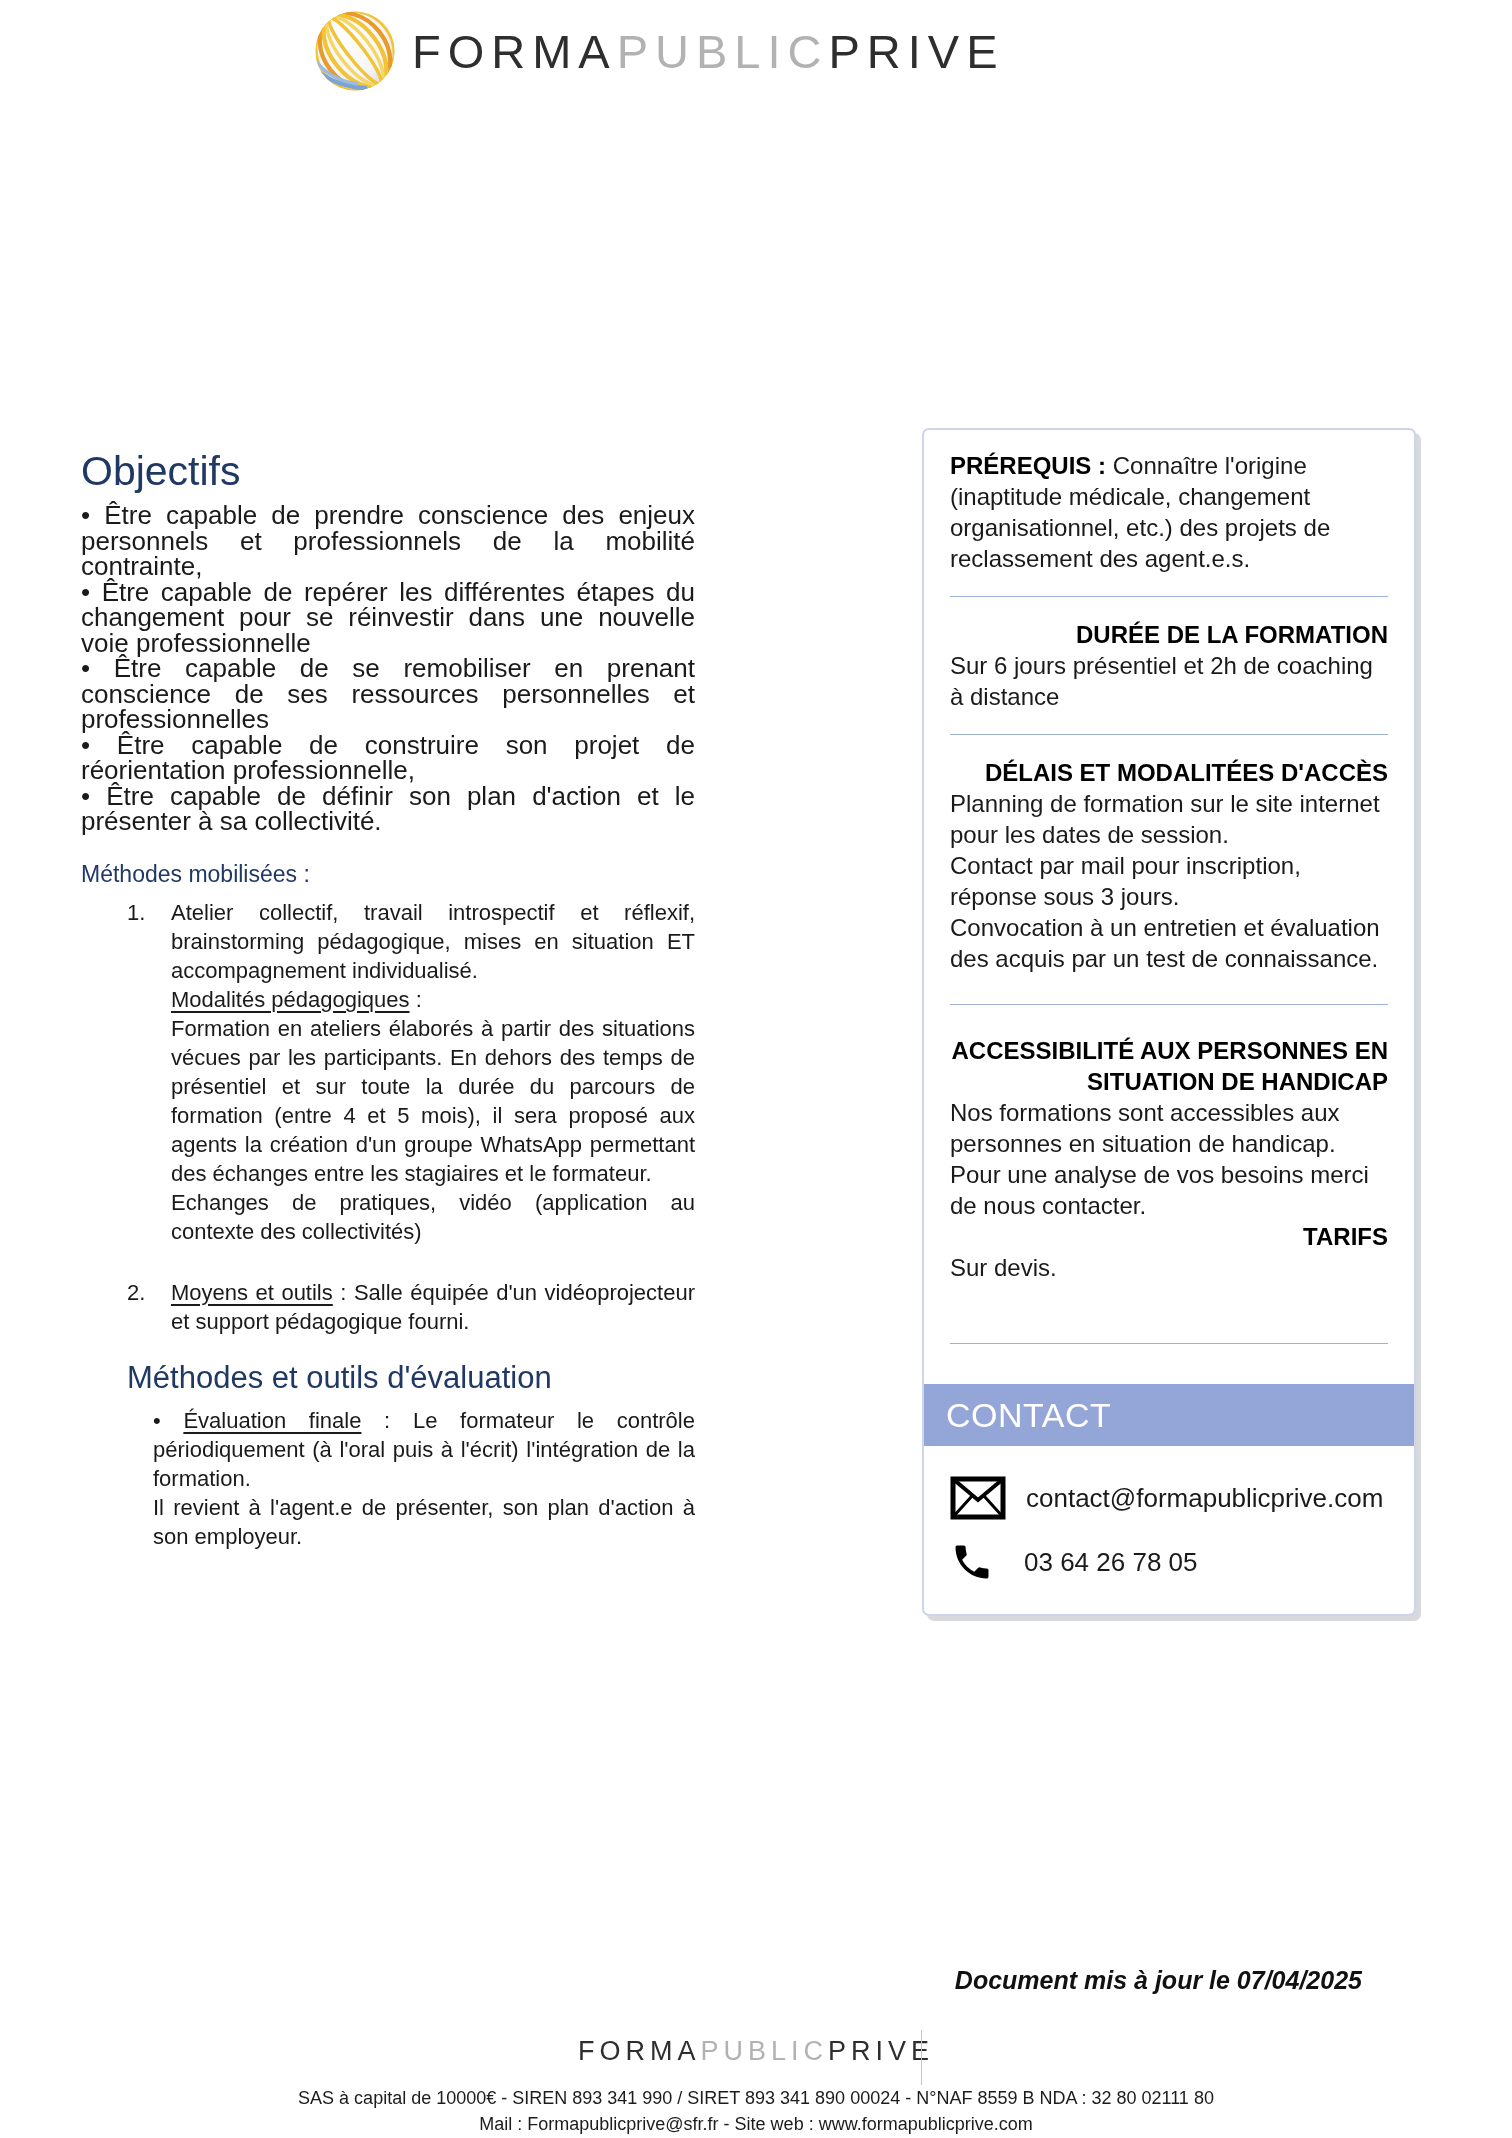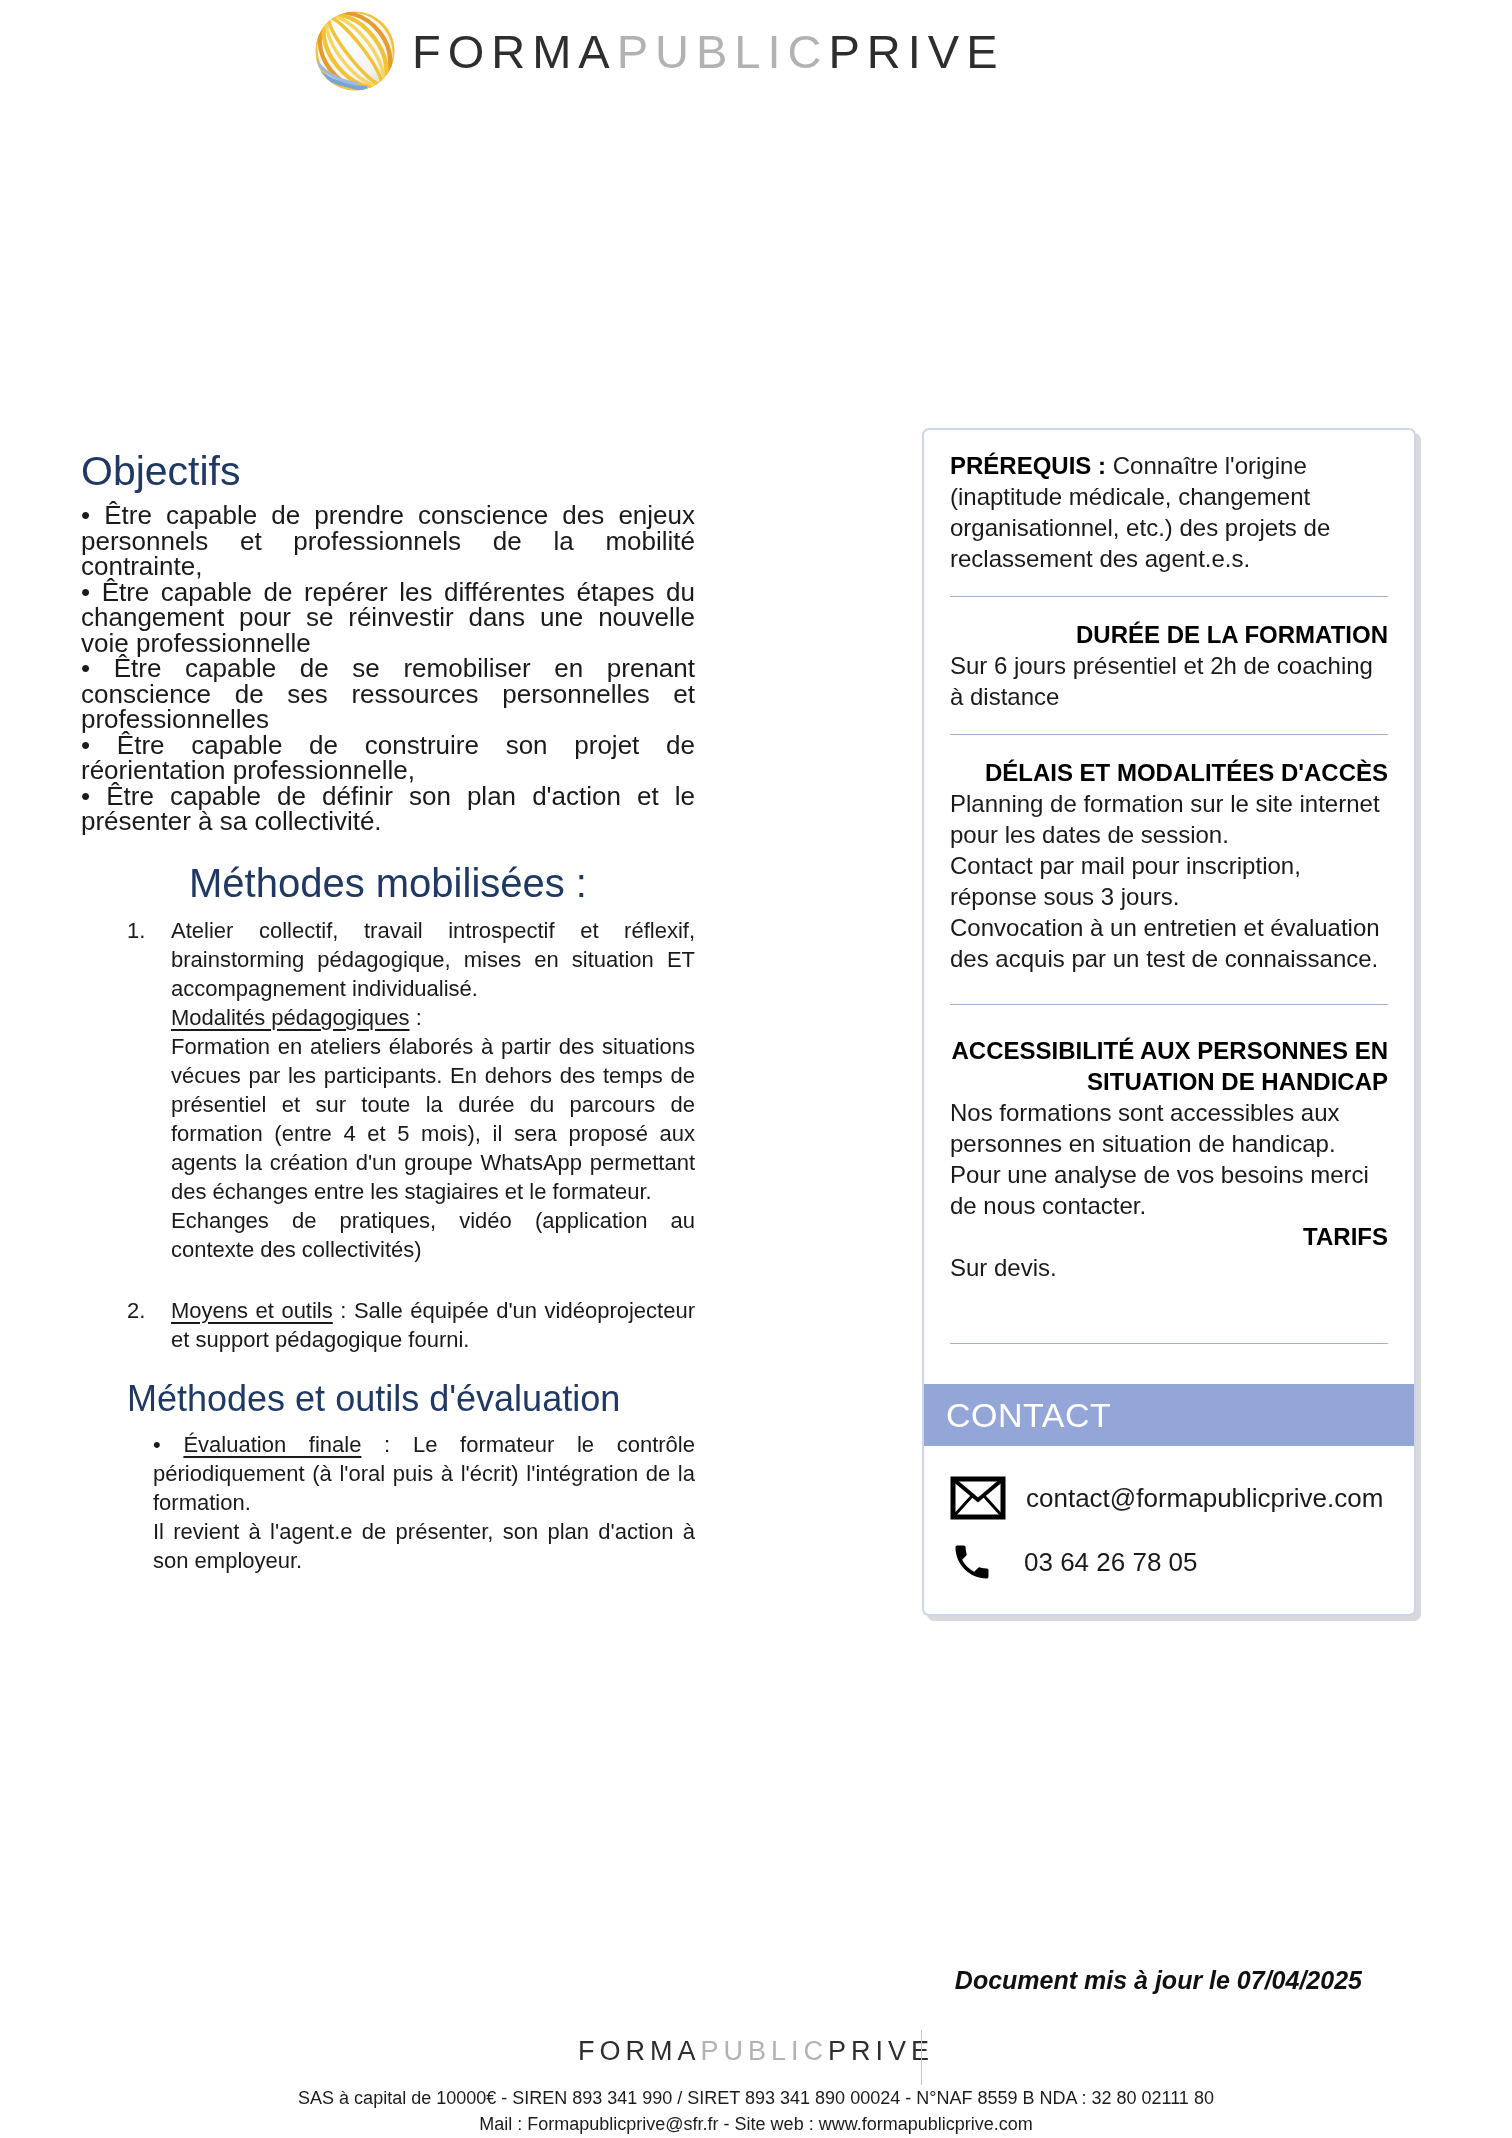--- a/index.html
+++ b/index.html
@@ -16,22 +16,22 @@
   
   .banner{position:absolute;left:82px;top:110px;width:1344px;height:308px;
           background:#94a5d8;border:1px solid #aab7e0;box-sizing:border-box;
           text-align:center;padding-top:26px;}
   .banner h1{margin:0;font-weight:400;color:#ffffff;font-size:44px;line-height:1.58;letter-spacing:0.5px;}
 
   
   .leftcol{position:absolute;left:81px;top:448px;width:614px;}
   .h-navy{color:#1f3864;font-weight:400;margin:0;}
   .h-objectifs{font-size:41px;margin-bottom:8px;}
-  .h-methodes{font-size:40px;margin-top:26px;margin-bottom:10px;text-align:center;}
-  .h-eval{font-size:36px;margin:24px 0 10px 46px;}
+  .h-methodes{font-size:23px;margin-top:26px;margin-bottom:10px;}
+  .h-eval{font-size:31px;margin:24px 0 10px 46px;}
   .obj p{margin:0;font-size:26px;line-height:25.5px;text-align:justify;}
   .num-item{display:flex;margin-left:46px;margin-top:4px;}
   .num-item .num{width:44px;flex:0 0 44px;font-size:22px;line-height:29px;}
   .num-item .body{flex:1;}
   .num-item p{margin:0;font-size:22px;line-height:29px;text-align:justify;}
   .ulab{text-decoration:underline;text-decoration-thickness:2px;text-underline-offset:4px;}
   .gap28{height:28px;}
   .eval p{margin:0 0 0 72px;font-size:22px;line-height:29px;text-align:justify;}
 
   

